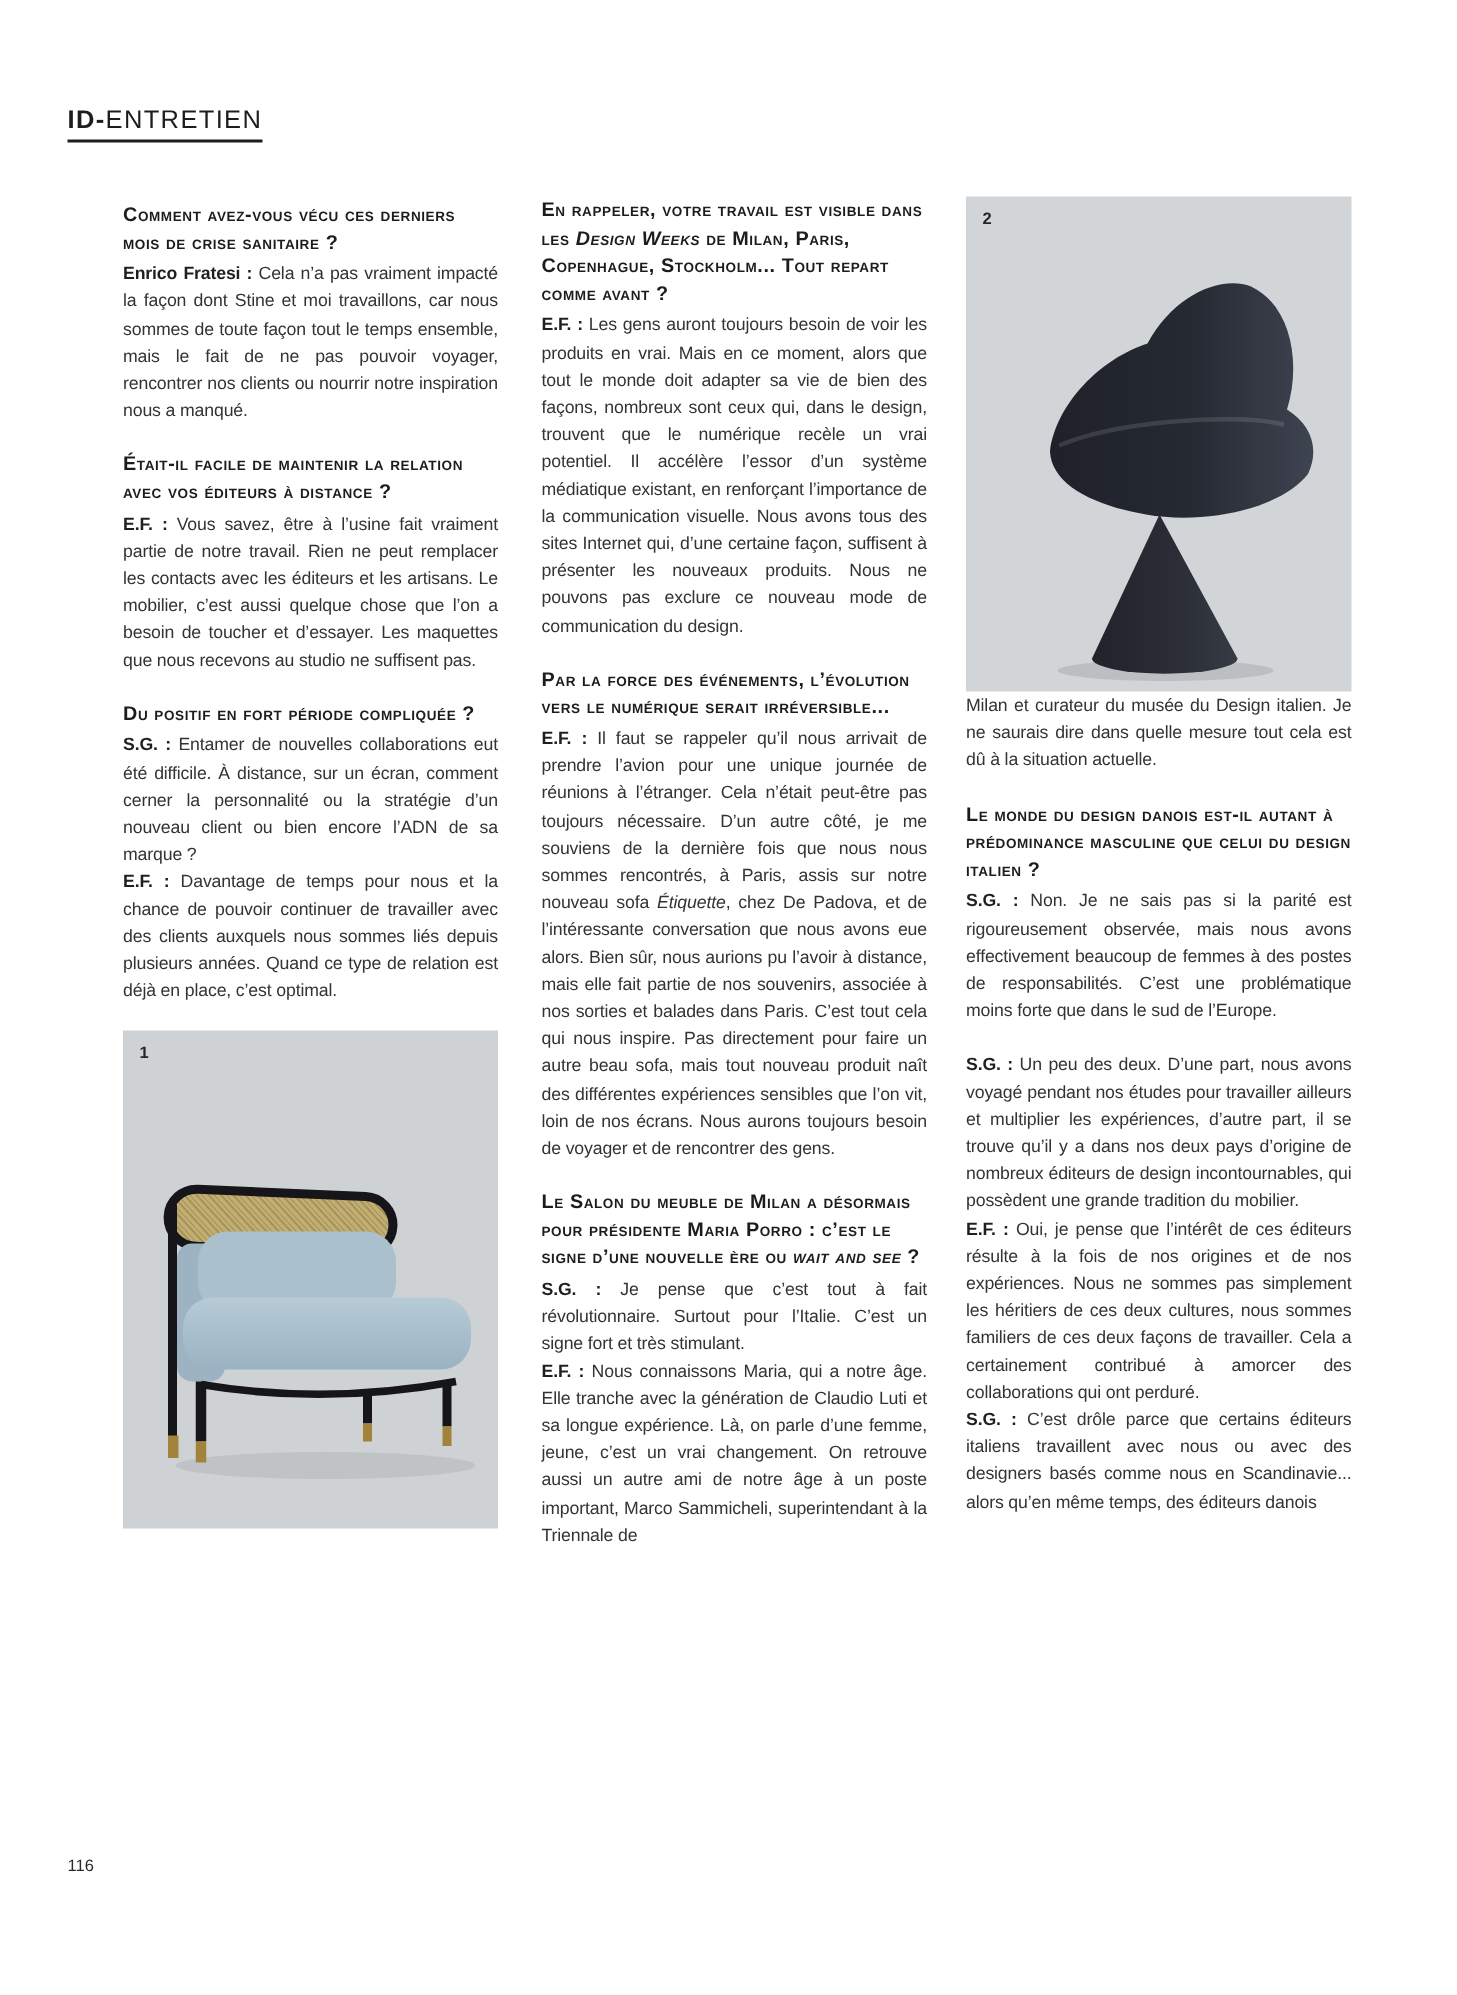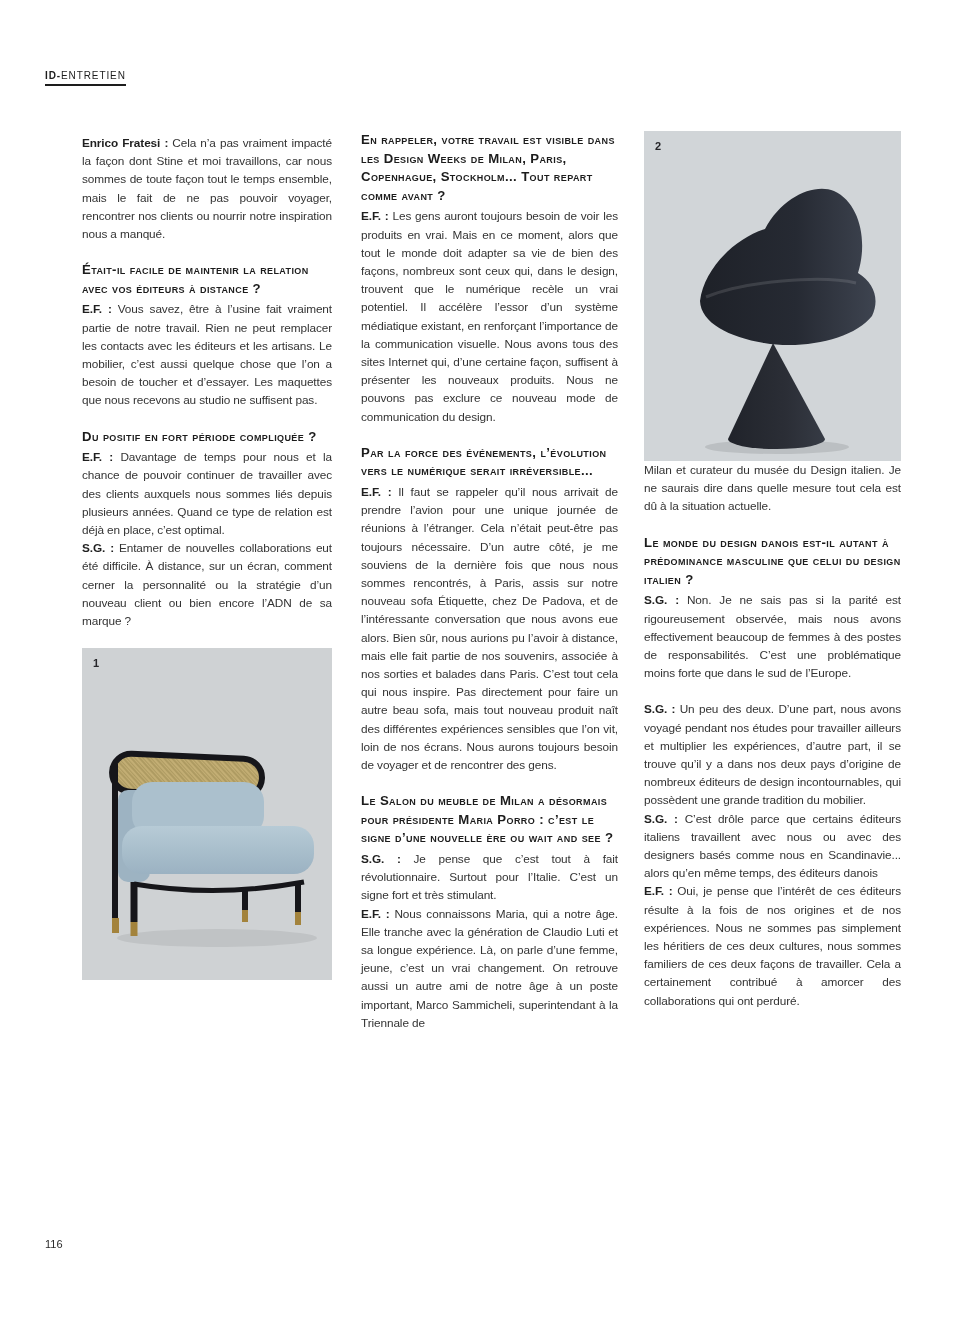--- a/index.html
+++ b/index.html
@@ -1,60 +1,61 @@
 <!DOCTYPE html>
 <html lang="fr"><head>
 <meta charset="utf-8">
 <style>
   html,body{margin:0;padding:0;}
   body{width:971px;height:1330px;background:#ffffff;position:relative;overflow:hidden;
        font-family:"Liberation Sans",sans-serif;color:#333;}
   .page{position:absolute;inset:0;}
-  .header{position:absolute;left:45px;top:70px;font-size:10px;letter-spacing:.9px;
+  .header{position:absolute;left:45px;top:70px;font-size:17px;letter-spacing:.9px;
           color:#1d1d1d;border-bottom:2px solid #1d1d1d;padding-bottom:3px;}
   .header .hdr-bold{font-weight:700;}
   .col{position:absolute;top:131px;}
   .col1{left:82px;width:250px;top:134px;}
   .col2{left:361px;width:257px;}
   .col3{left:644px;width:257px;}
   .qa{margin:0 0 18px 0;}
   .q{font-size:13.2px;line-height:18.6px;font-weight:700;font-variant:small-caps;
      letter-spacing:.4px;color:#1c1c1c;margin:0 0 2px 0;}
   .a{font-size:11.8px;line-height:18.2px;letter-spacing:-.1px;text-align:justify;
      color:#333;margin:0;}
   .speaker{font-weight:700;color:#1f1f1f;margin-top:27px;}
-  .it{}
+  .it{font-style:italic;}
   figure.figure{position:relative;margin:0;padding:0;}
   .fig1{width:250px;height:332px;margin-top:40px;background:#cfd2d4;}
   .fig2{width:257px;height:330px;margin:0 0 44px 0;background:#d1d5d8;}
   .fig-label{position:absolute;top:9px;left:11px;font-size:11px;font-weight:700;color:#26262a;}
   .page-number{position:absolute;left:45px;top:1238px;font-size:11px;color:#2a2a2a;}
 </style>
 </head>
 <body>
 
 <div class="page">
 
   <div class="header">
     <span class="hdr-bold">ID-</span><span>ENTRETIEN</span>
   </div>
 
   <div class="col col1">
     <div>
         <div class="qa">
+          <h3 class="q"><span>Comment avez-vous vécu ces derniers mois de crise sanitaire ?</span></h3>
           <p class="a"><span class="speaker">Enrico Fratesi : </span><span>Cela n’a pas vraiment impacté la façon dont Stine et moi travaillons, car nous sommes de toute façon tout le temps ensemble, mais le fait de ne pas pouvoir voyager, rencontrer nos clients ou nourrir notre inspiration nous a manqué.</span></p>
         </div>
         <div class="qa">
           <h3 class="q"><span>Était-il facile de maintenir la relation avec vos éditeurs à distance ?</span></h3>
           <p class="a"><span class="speaker">E.F. : </span><span>Vous savez, être à l’usine fait vraiment partie de notre travail. Rien ne peut remplacer les contacts avec les éditeurs et les artisans. Le mobilier, c’est aussi quelque chose que l’on a besoin de toucher et d’essayer. Les maquettes que nous recevons au studio ne suffisent pas.</span></p>
         </div>
         <div class="qa">
           <h3 class="q"><span>Du positif en fort période compliquée ?</span></h3>
+          <p class="a"><span class="speaker">S.G. : </span><span>Entamer de nouvelles collaborations eut été difficile. À distance, sur un écran, comment cerner la personnalité ou la stratégie d’un nouveau client ou bien encore l’ADN de sa marque ?</span></p>
           <p class="a"><span class="speaker">E.F. : </span><span>Davantage de temps pour nous et la chance de pouvoir continuer de travailler avec des clients auxquels nous sommes liés depuis plusieurs années. Quand ce type de relation est déjà en place, c’est optimal.</span></p>
-          <p class="a"><span class="speaker">S.G. : </span><span>Entamer de nouvelles collaborations eut été difficile. À distance, sur un écran, comment cerner la personnalité ou la stratégie d’un nouveau client ou bien encore l’ADN de sa marque ?</span></p>
         </div>
       </div>
     <figure class="figure fig1">
       <span class="fig-label">1</span>
       <svg viewBox="0 0 250 332" width="250" height="332" aria-hidden="true">
         <defs>
           <pattern id="cane" width="6" height="6" patternUnits="userSpaceOnUse" patternTransform="rotate(45)">
             <rect width="6" height="6" fill="#c3ae74"></rect>
             <path d="M0,0 H6 M0,3 H6" stroke="#9a884f" stroke-width="1"></path>
           </pattern>
@@ -132,20 +133,20 @@
     <div>
         <div class="qa">
           <p class="a"><span>Milan et curateur du musée du Design italien. Je ne saurais dire dans quelle mesure tout cela est dû à la situation actuelle.</span></p>
         </div>
         <div class="qa">
           <h3 class="q"><span>Le monde du design danois est-il autant à prédominance masculine que celui du design italien ?</span></h3>
           <p class="a"><span class="speaker">S.G. : </span><span>Non. Je ne sais pas si la parité est rigoureusement observée, mais nous avons effectivement beaucoup de femmes à des postes de responsabilités. C’est une problématique moins forte que dans le sud de l’Europe.</span></p>
         </div>
         <div class="qa">
           <p class="a"><span class="speaker">S.G. : </span><span>Un peu des deux. D’une part, nous avons voyagé pendant nos études pour travailler ailleurs et multiplier les expériences, d’autre part, il se trouve qu’il y a dans nos deux pays d’origine de nombreux éditeurs de design incontournables, qui possèdent une grande tradition du mobilier.</span></p>
+          <p class="a"><span class="speaker">E.F. : </span><span>Oui, je pense que l’intérêt de ces éditeurs résulte à la fois de nos origines et de nos expériences. Nous ne sommes pas simplement les héritiers de ces deux cultures, nous sommes familiers de ces deux façons de travailler. Cela a certainement contribué à amorcer des collaborations qui ont perduré.</span></p>
           <p class="a"><span class="speaker">S.G. : </span><span>C’est drôle parce que certains éditeurs italiens travaillent avec nous ou avec des designers basés comme nous en Scandinavie... alors qu’en même temps, des éditeurs danois</span></p>
-          <p class="a"><span class="speaker">E.F. : </span><span>Oui, je pense que l’intérêt de ces éditeurs résulte à la fois de nos origines et de nos expériences. Nous ne sommes pas simplement les héritiers de ces deux cultures, nous sommes familiers de ces deux façons de travailler. Cela a certainement contribué à amorcer des collaborations qui ont perduré.</span></p>
         </div>
       </div>
   </div>
 
   <div class="page-number">116</div>
 </div>
 
 </body></html>

